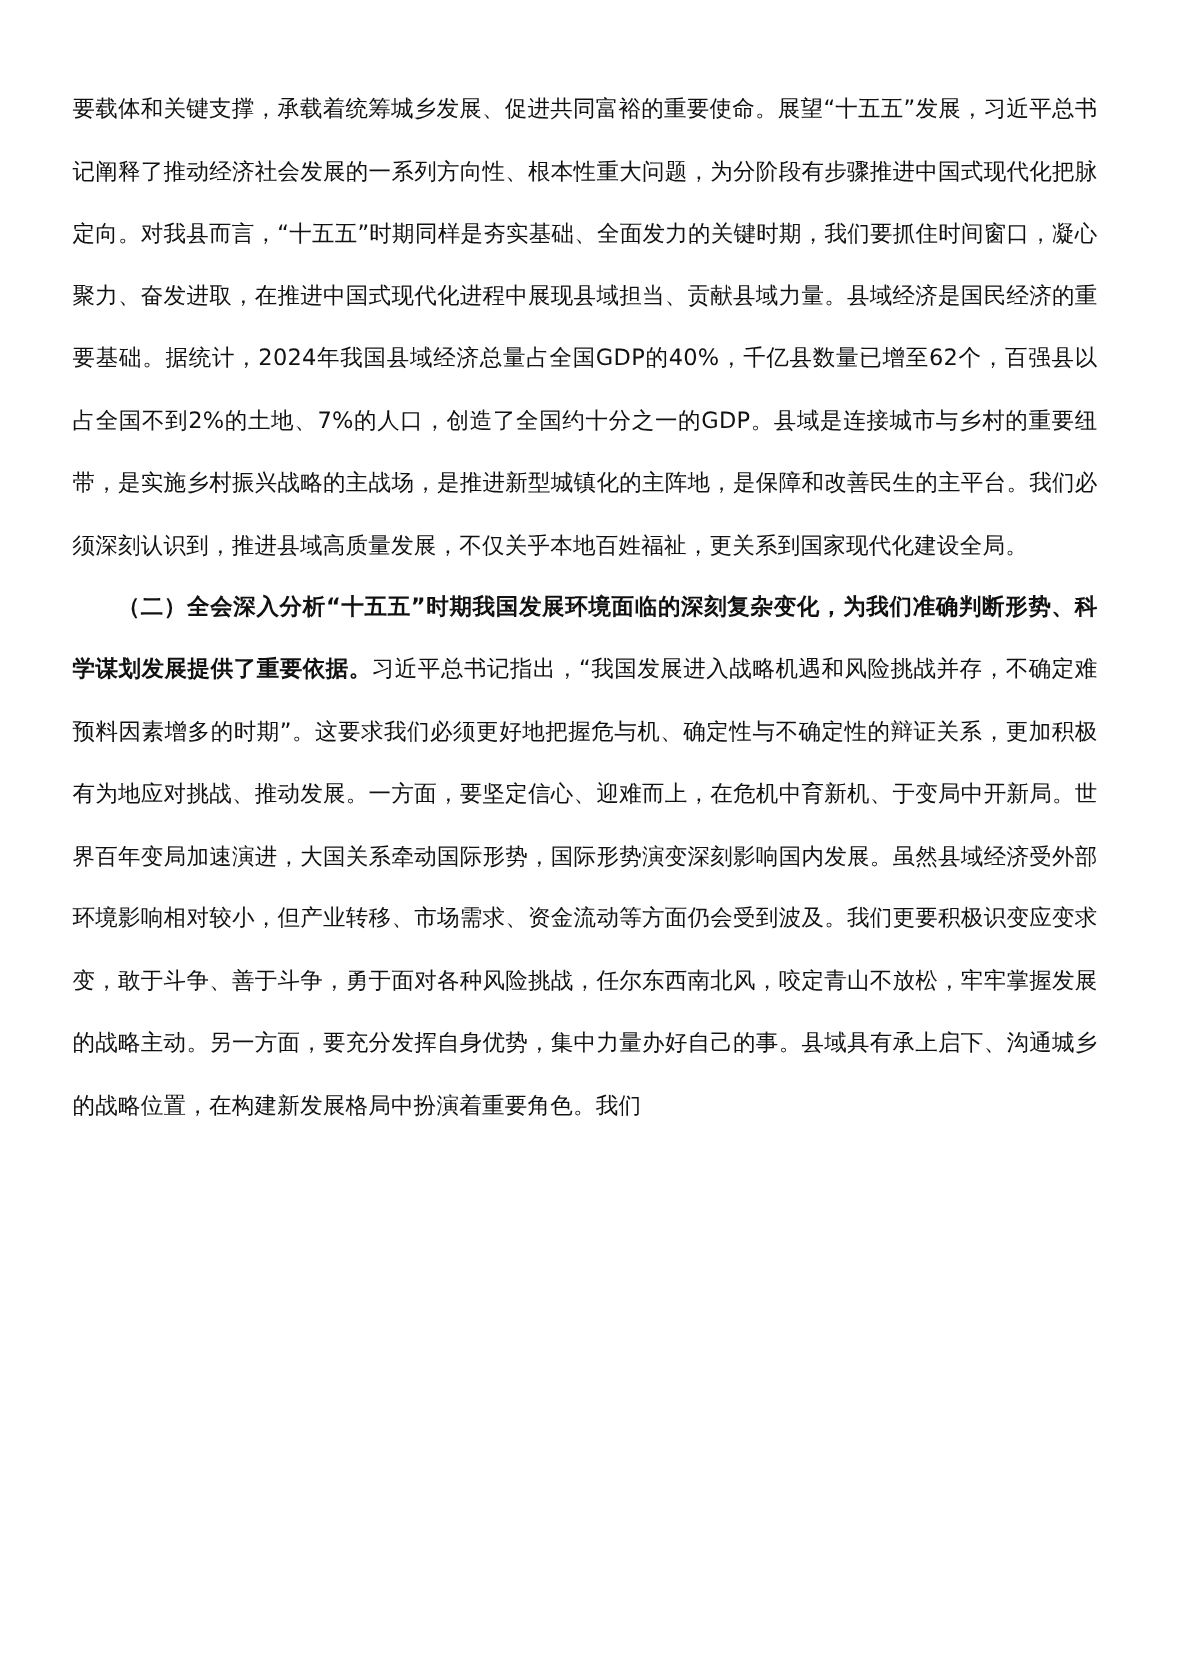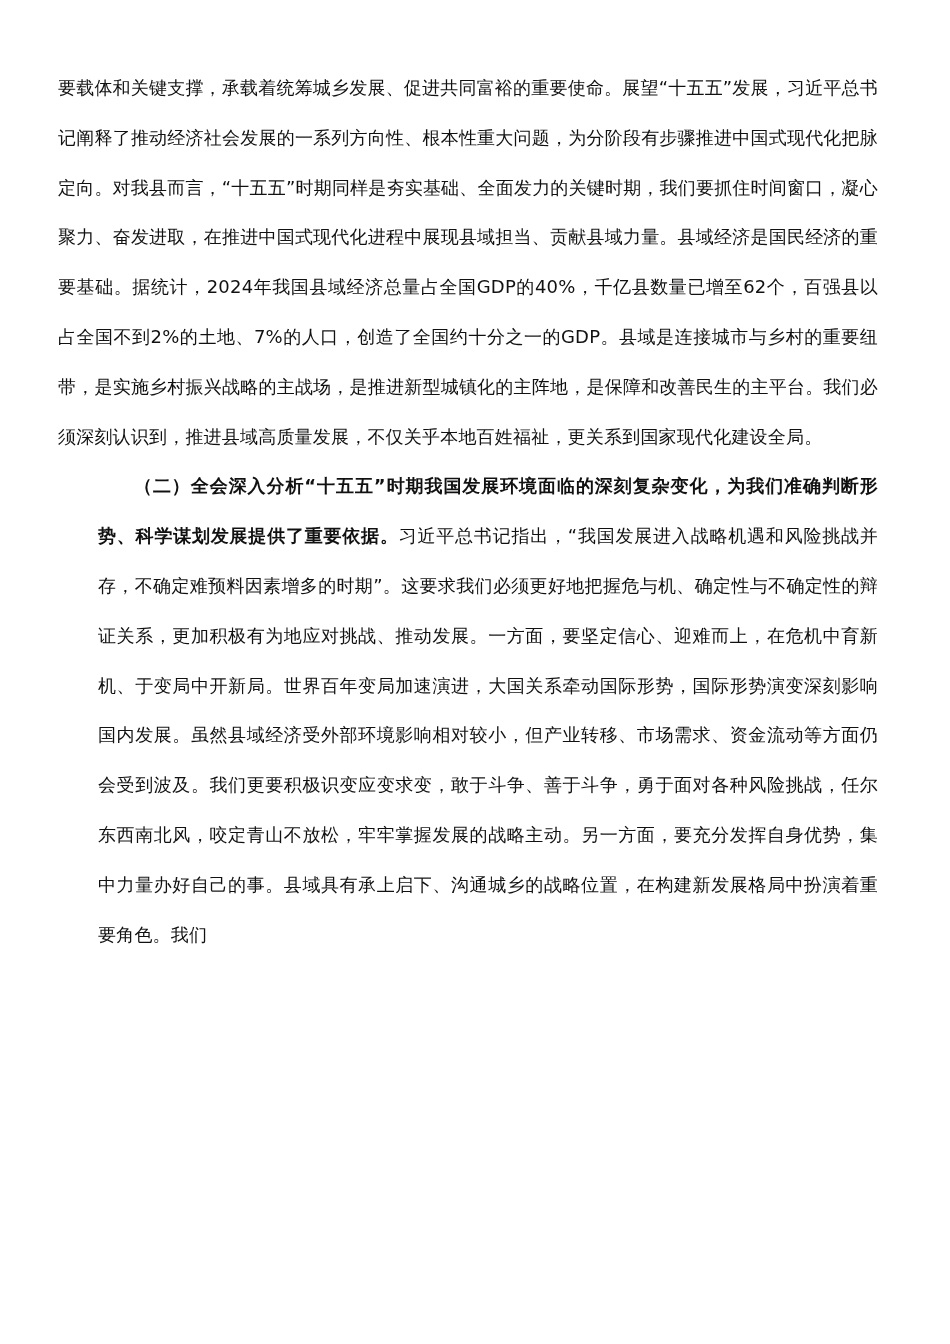--- a/index.html
+++ b/index.html
@@ -25,21 +25,20 @@
       text-align: justify;
       text-justify: inter-character;
       letter-spacing: 0.2px;
     }
     .para {
       margin: 0;
       padding: 0;
     }
     .para.indent {
       text-indent: 2em;
-      margin-left: 40px;
     }
     .bold {
       font-weight: bold;
     }
   </style>
 </head>
 <body>
 
 <div class="page">
   <p class="para">

